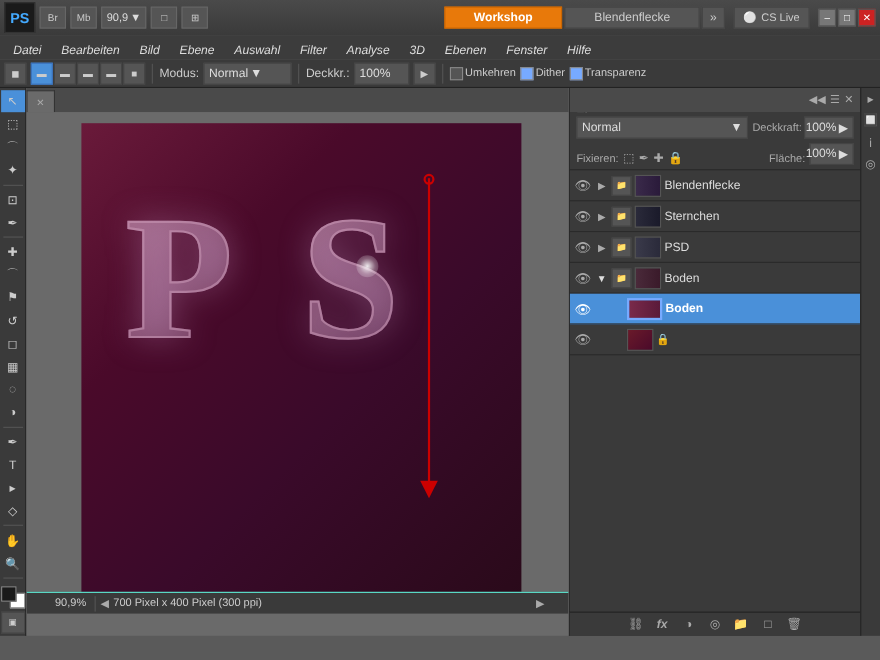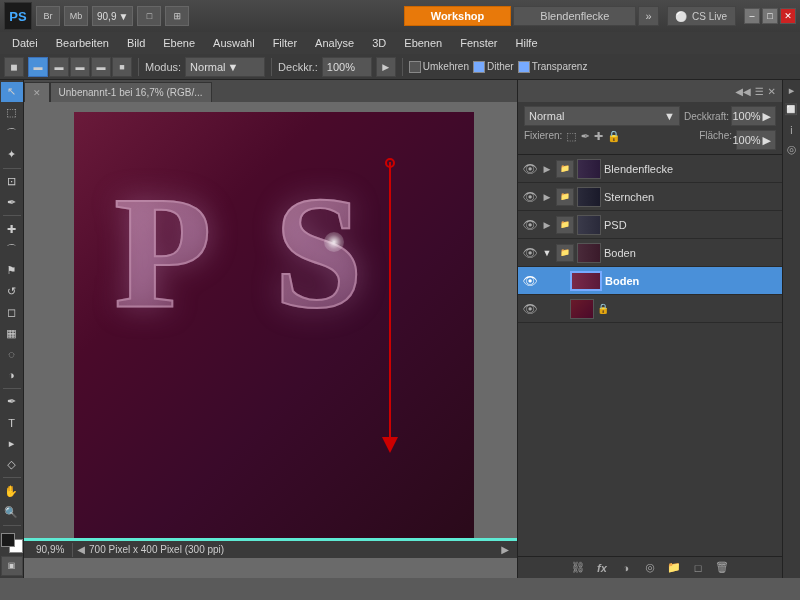--- a/index.html
+++ b/index.html
@@ -76,23 +76,24 @@
       display: flex; align-items: center; gap: 4px;
       background: #555; border: 1px solid #444;
       padding: 2px 8px; height: 20px; color: #ccc; font-size: 10px;
     }
 
     
     #menubar {
       height: 22px;
       background: #3c3c3c;
       display: flex;
-      align-items: center;
+      align-items: flex-end;
       padding: 0 4px;
       gap: 2px;
+      font-style: italic;
     }
     .menu-item {
       padding: 2px 8px;
       color: #ddd;
       font-size: 11px;
       cursor: pointer;
     }
 
     
     #optionsbar {
@@ -287,24 +288,24 @@
       top: -4px;
       width: 10px; height: 10px;
       border: 2px solid #cc0000;
       border-radius: 50%;
     }
 
     
     #statusbar {
       height: 20px;
       background: #3a3a3a;
-      border-top: 3px solid #5eead4;
+      border-top: 1px solid #5eead4;
       display: flex;
       align-items: center;
-      padding: 0 8px;
+      padding: 0 22px;
       gap: 4px;
       color: #ccc;
       font-size: 10px;
       position: absolute;
       bottom: 0;
       left: 0;
       right: 0;
     }
     .status-zoom { padding: 0 4px; }
     .status-sep { width: 1px; height: 14px; background: #555; }
@@ -361,21 +362,21 @@
     .layers-input {
       width: 45px; height: 20px;
       background: #555; border: 1px solid #444;
       color: #ddd; font-size: 11px;
       padding: 0 4px; text-align: right;
       display: flex; align-items: center; justify-content: flex-end; gap: 2px;
     }
 
     
     .layers-fix-row {
-      display: flex; align-items: flex-start; gap: 4px;
+      display: flex; align-items: flex-end; gap: 4px;
     }
     .fix-label { color: #aaa; font-size: 10px; }
     .fix-icon { color: #aaa; font-size: 11px; cursor: pointer; }
     .fix-spacer { flex: 1; }
     .fix-area-label { color: #aaa; font-size: 10px; }
 
     
     #layers-list {
       flex: 1;
       overflow-y: auto;
@@ -574,23 +575,20 @@
       <div class="color-fg"></div>
     </div>
     <div class="tool-mode">▣</div>
   </div>
 
   <div id="canvas-area">
     <div id="doc-tabs">
       <div class="doc-tab active">
         <span class="doc-tab-close">✕</span>
       </div>
-      <div class="doc-tab">
-        <span>Unbenannt-1 bei 16,7% (RGB/...</span>
-      </div>
     </div>
 
     <div id="canvas-content">
       <div id="canvas-wrapper">
         <div id="canvas-image">
           <div class="ps-text-p">P</div>
           <div class="ps-text-s">S</div>
           <div class="canvas-glow"></div>
 
           <div id="red-arrow">

